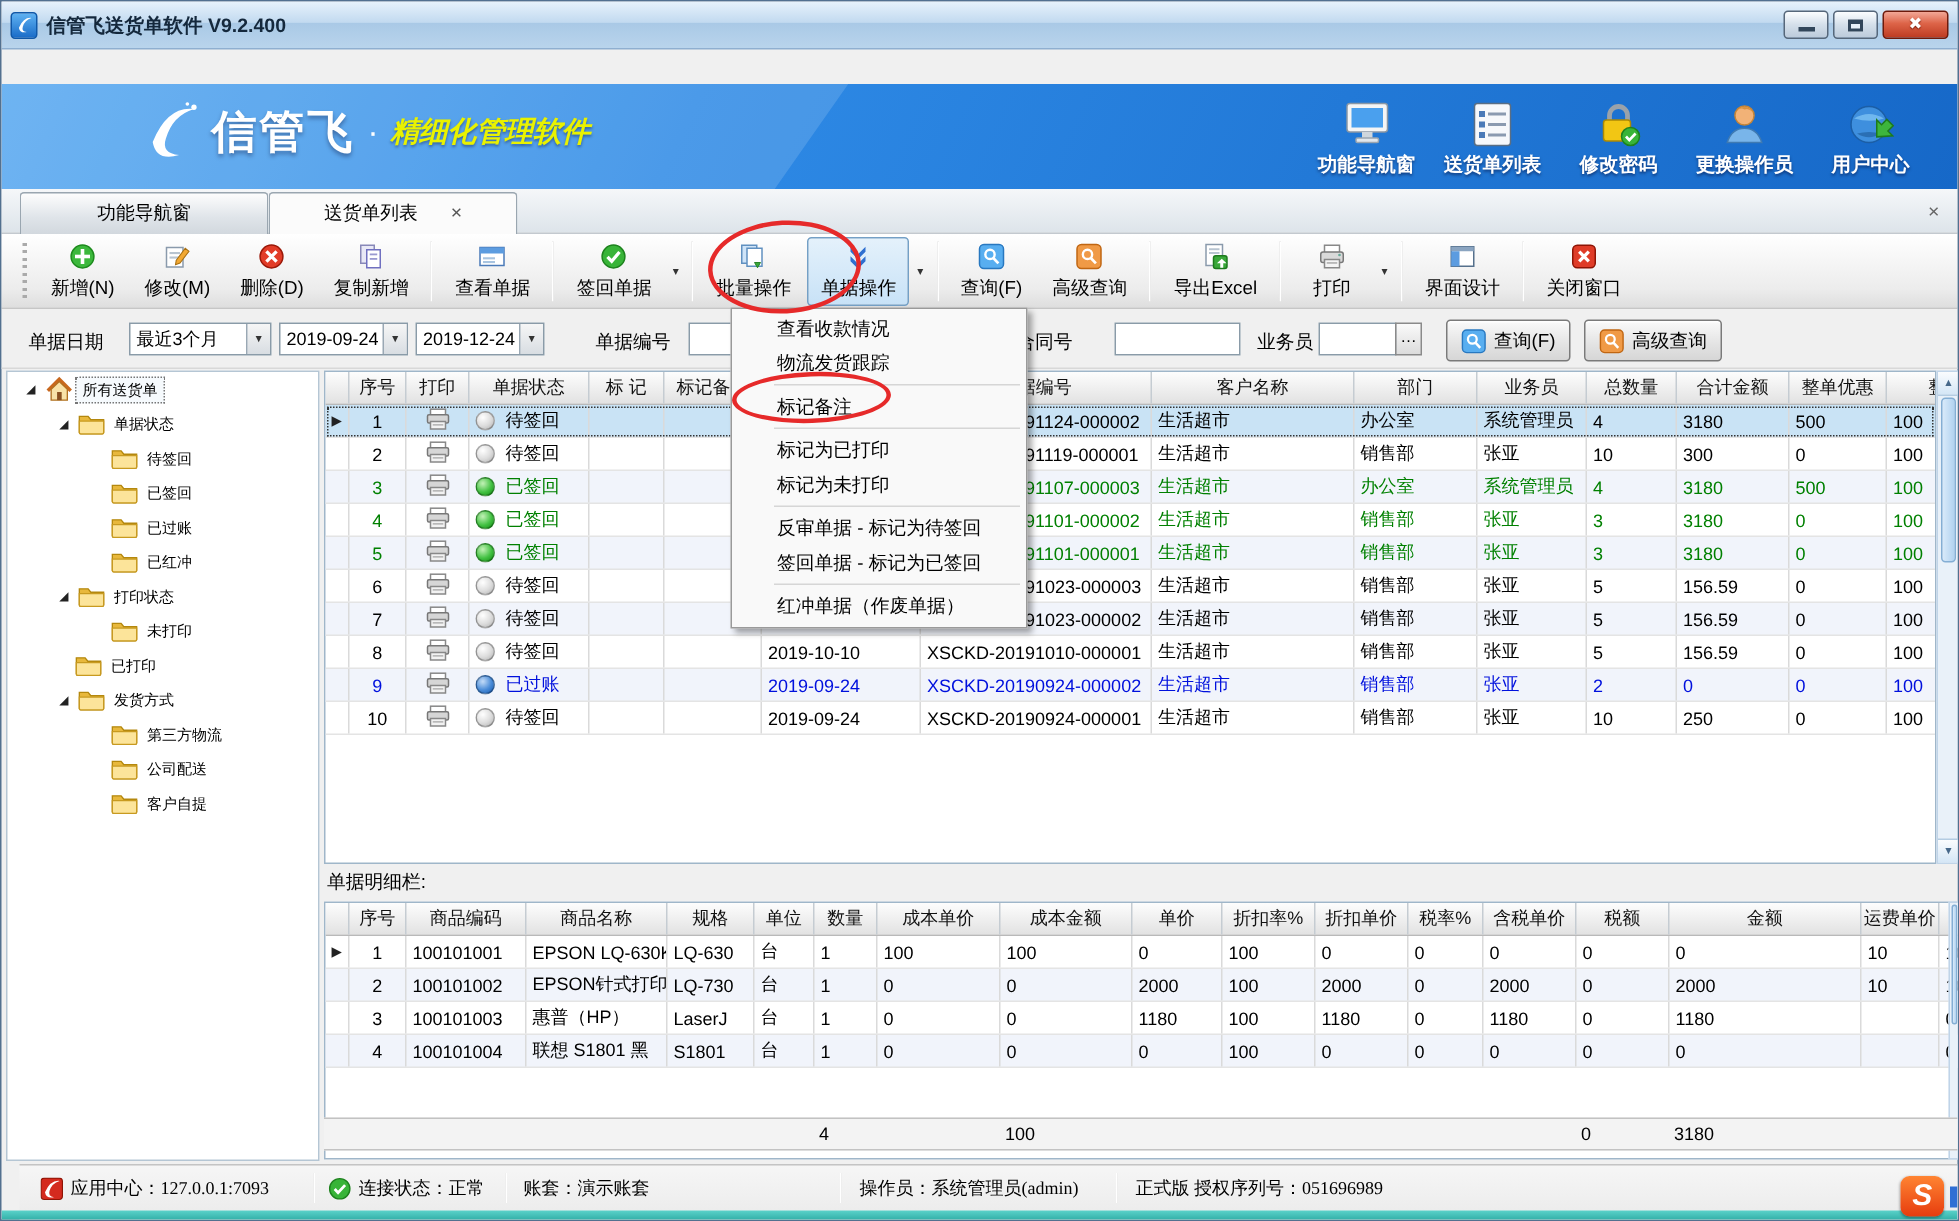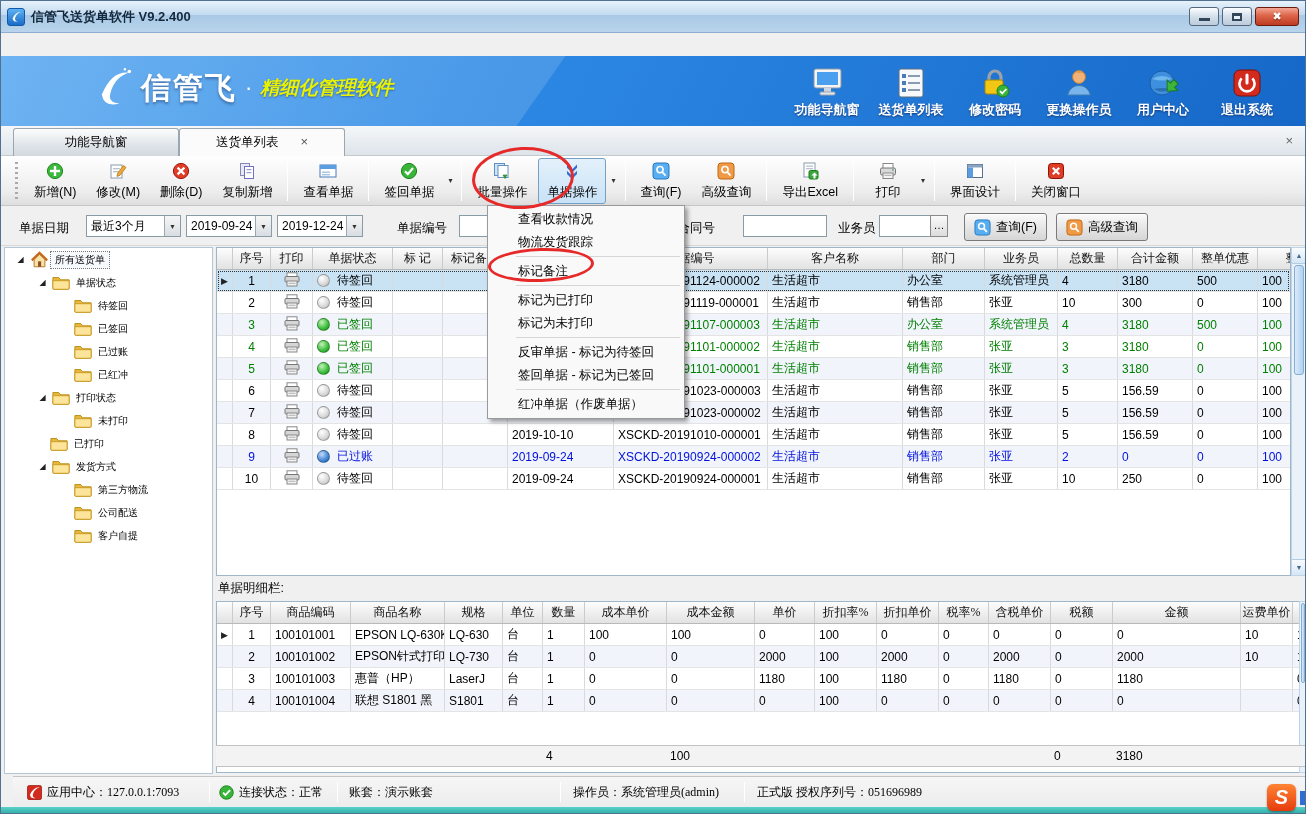--- a/index.html
+++ b/index.html
@@ -93,21 +93,21 @@
   .tlab.sel { border:1px dotted #777; background:#f6fafd; }
 
   
   .grid { position:absolute; background:#fff; border:1px solid #9fb6c9; overflow:hidden; }
   #maingrid { left:215px; top:246px; width:1075px; height:329px; }
   #detailgrid { left:215px; top:600px; width:1091px; height:172px; }
   .grow { display:flex; height:22px; border-bottom:1px solid #e4e4e4; }
   .grow.head { background:linear-gradient(#fdfdfd,#eaeaea 70%,#e2e2e2); border-bottom:1px solid #b9b9b9; }
   .gcell { flex:none; padding:3px 4px; font-size:12px; border-right:1px solid #dadada; overflow:hidden;
     white-space:nowrap; display:flex; align-items:center; }
-  .grow.head .gcell { justify-content:center; border-right:1px solid #c5ccd2; color:#111; padding:3px 2px;font-family:Liberation Serif, serif; }
+  .grow.head .gcell { justify-content:center; border-right:1px solid #c5ccd2; color:#111; padding:3px 2px; }
   .gcell.c { justify-content:center; }
   .grow.alt { background:#f1f4fb; }
   .grow.selrow { background:#c9e3f5; outline:1px dotted #333; outline-offset:-2px; }
   .t-green { color:#008000; } .t-blue { color:#0010dd; } .t-black { color:#000; }
   .rowmark { font-size:9px; color:#222; }
   .orb { width:13px; height:13px; border-radius:50%; display:inline-block; margin-right:7px; flex:none;
     border:1px solid rgba(0,0,0,.28); }
   .orb.gray  { background:radial-gradient(circle at 35% 30%,#ffffff,#dcdcdc 55%,#adadad); }
   .orb.green { background:radial-gradient(circle at 35% 30%,#c4f2b8,#44c244 55%,#0f8a0f); }
   .orb.blue  { background:radial-gradient(circle at 35% 30%,#c4dcf8,#4a8cd8 55%,#1458b0); }
@@ -239,30 +239,20 @@
         <div class="baction">
           <span class="bicon">
             <svg width="31" height="30" viewBox="0 0 31 30">
               <circle cx="14" cy="15" r="12" fill="#3e8fde" stroke="#1b5ea6"></circle>
               <path d="M4 11 q10 -6 20 0 q-9 3 -20 0Z" fill="#7cc0f2" opacity=".8"></path>
               <path d="M6 21 q8 5 16 0 q-8 -2 -16 0Z" fill="#2a6fb4"></path>
               <path d="M17 20 l8 -8 v4.5 h5 v6 h-5 v4.5 Z" fill="#3db53d" stroke="#1d7a1d" transform="rotate(-45 22 19)"></path>
             </svg>
           </span>
           <span class="blabel">用户中心</span>
-        </div>
-        <div class="baction">
-          <span class="bicon">
-            <svg width="30" height="30" viewBox="0 0 30 30">
-              <rect x="2" y="2" width="26" height="26" rx="6" fill="#d42a1e" stroke="#7e0f06"></rect>
-              <path d="M15 7 v8" stroke="#fff" stroke-width="3" stroke-linecap="round"></path>
-              <path d="M9.6 10.4 a7.6 7.6 0 1 0 10.8 0" fill="none" stroke="#fff" stroke-width="2.6"></path>
-            </svg>
-          </span>
-          <span class="blabel">退出系统</span>
         </div>
       </div>
   </div>
 
   <div class="tabrow" id="tabrow">
     <span class="tabstrip-close">×</span>
   <div class="tab" style="left: 12px;"><span>功能导航窗</span></div>
       <div class="tab active" style="left: 178px;"><span>送货单列表</span><span class="tclose">×</span></div>
     </div>
 

